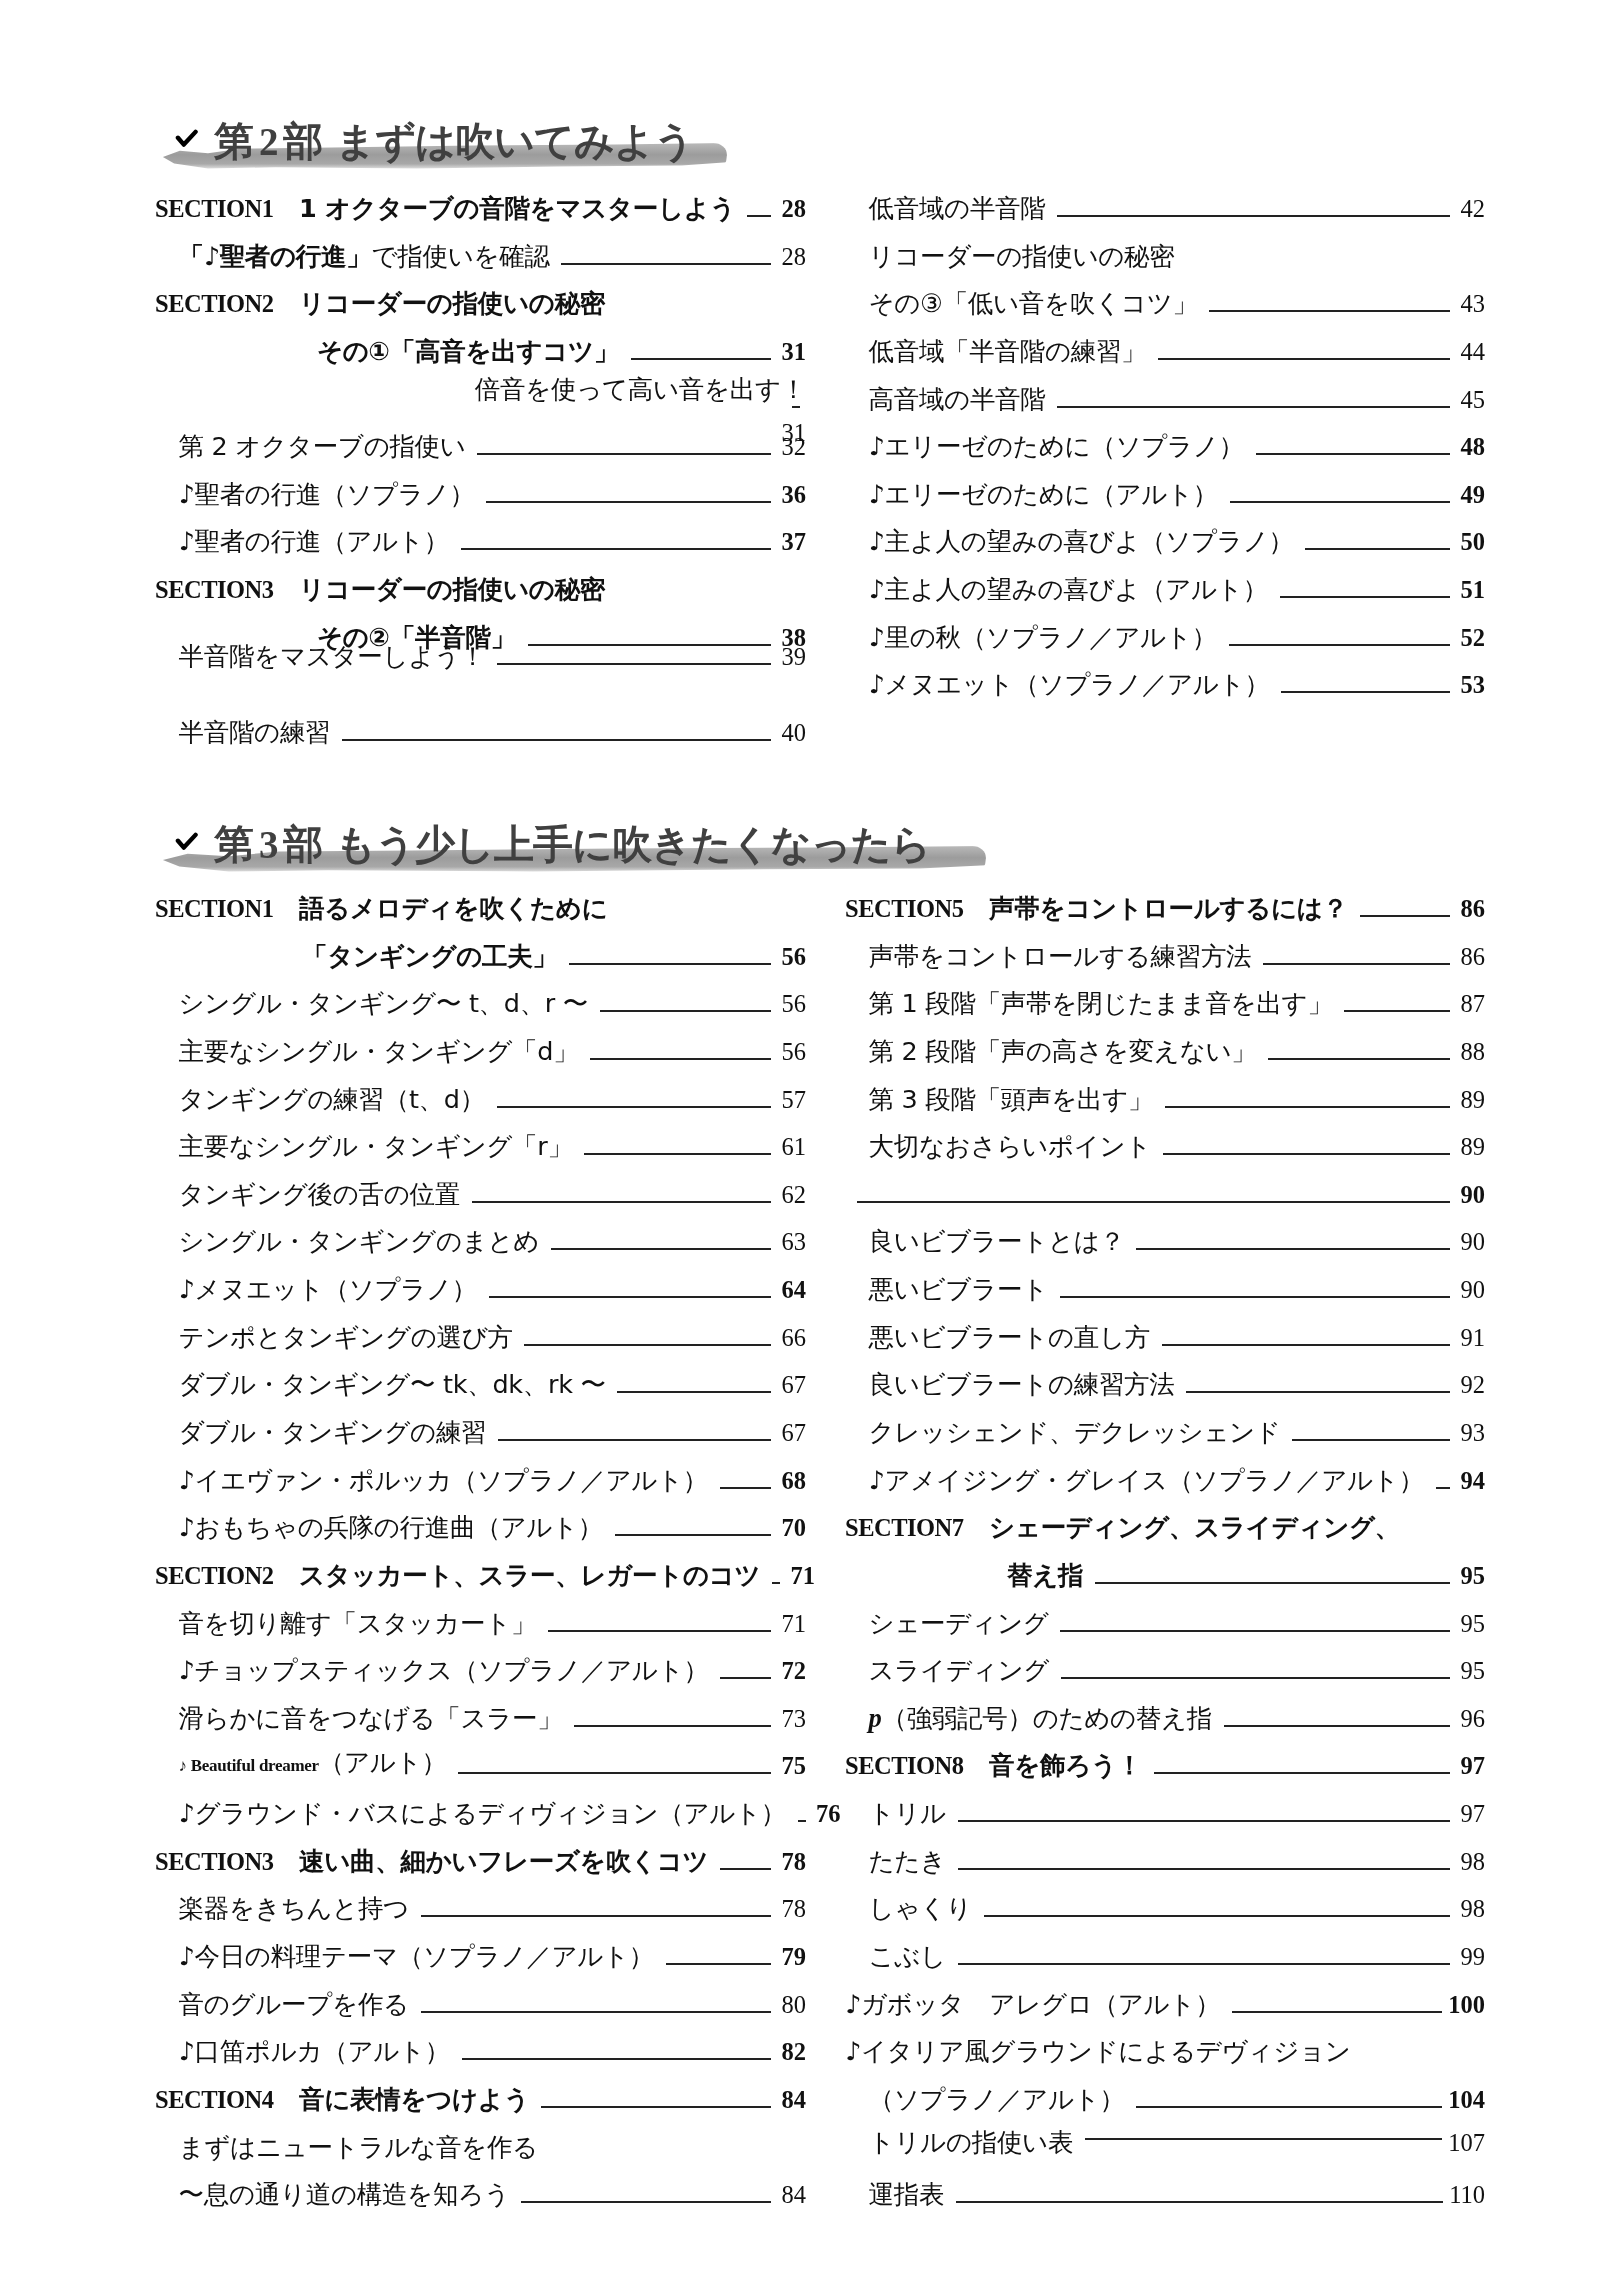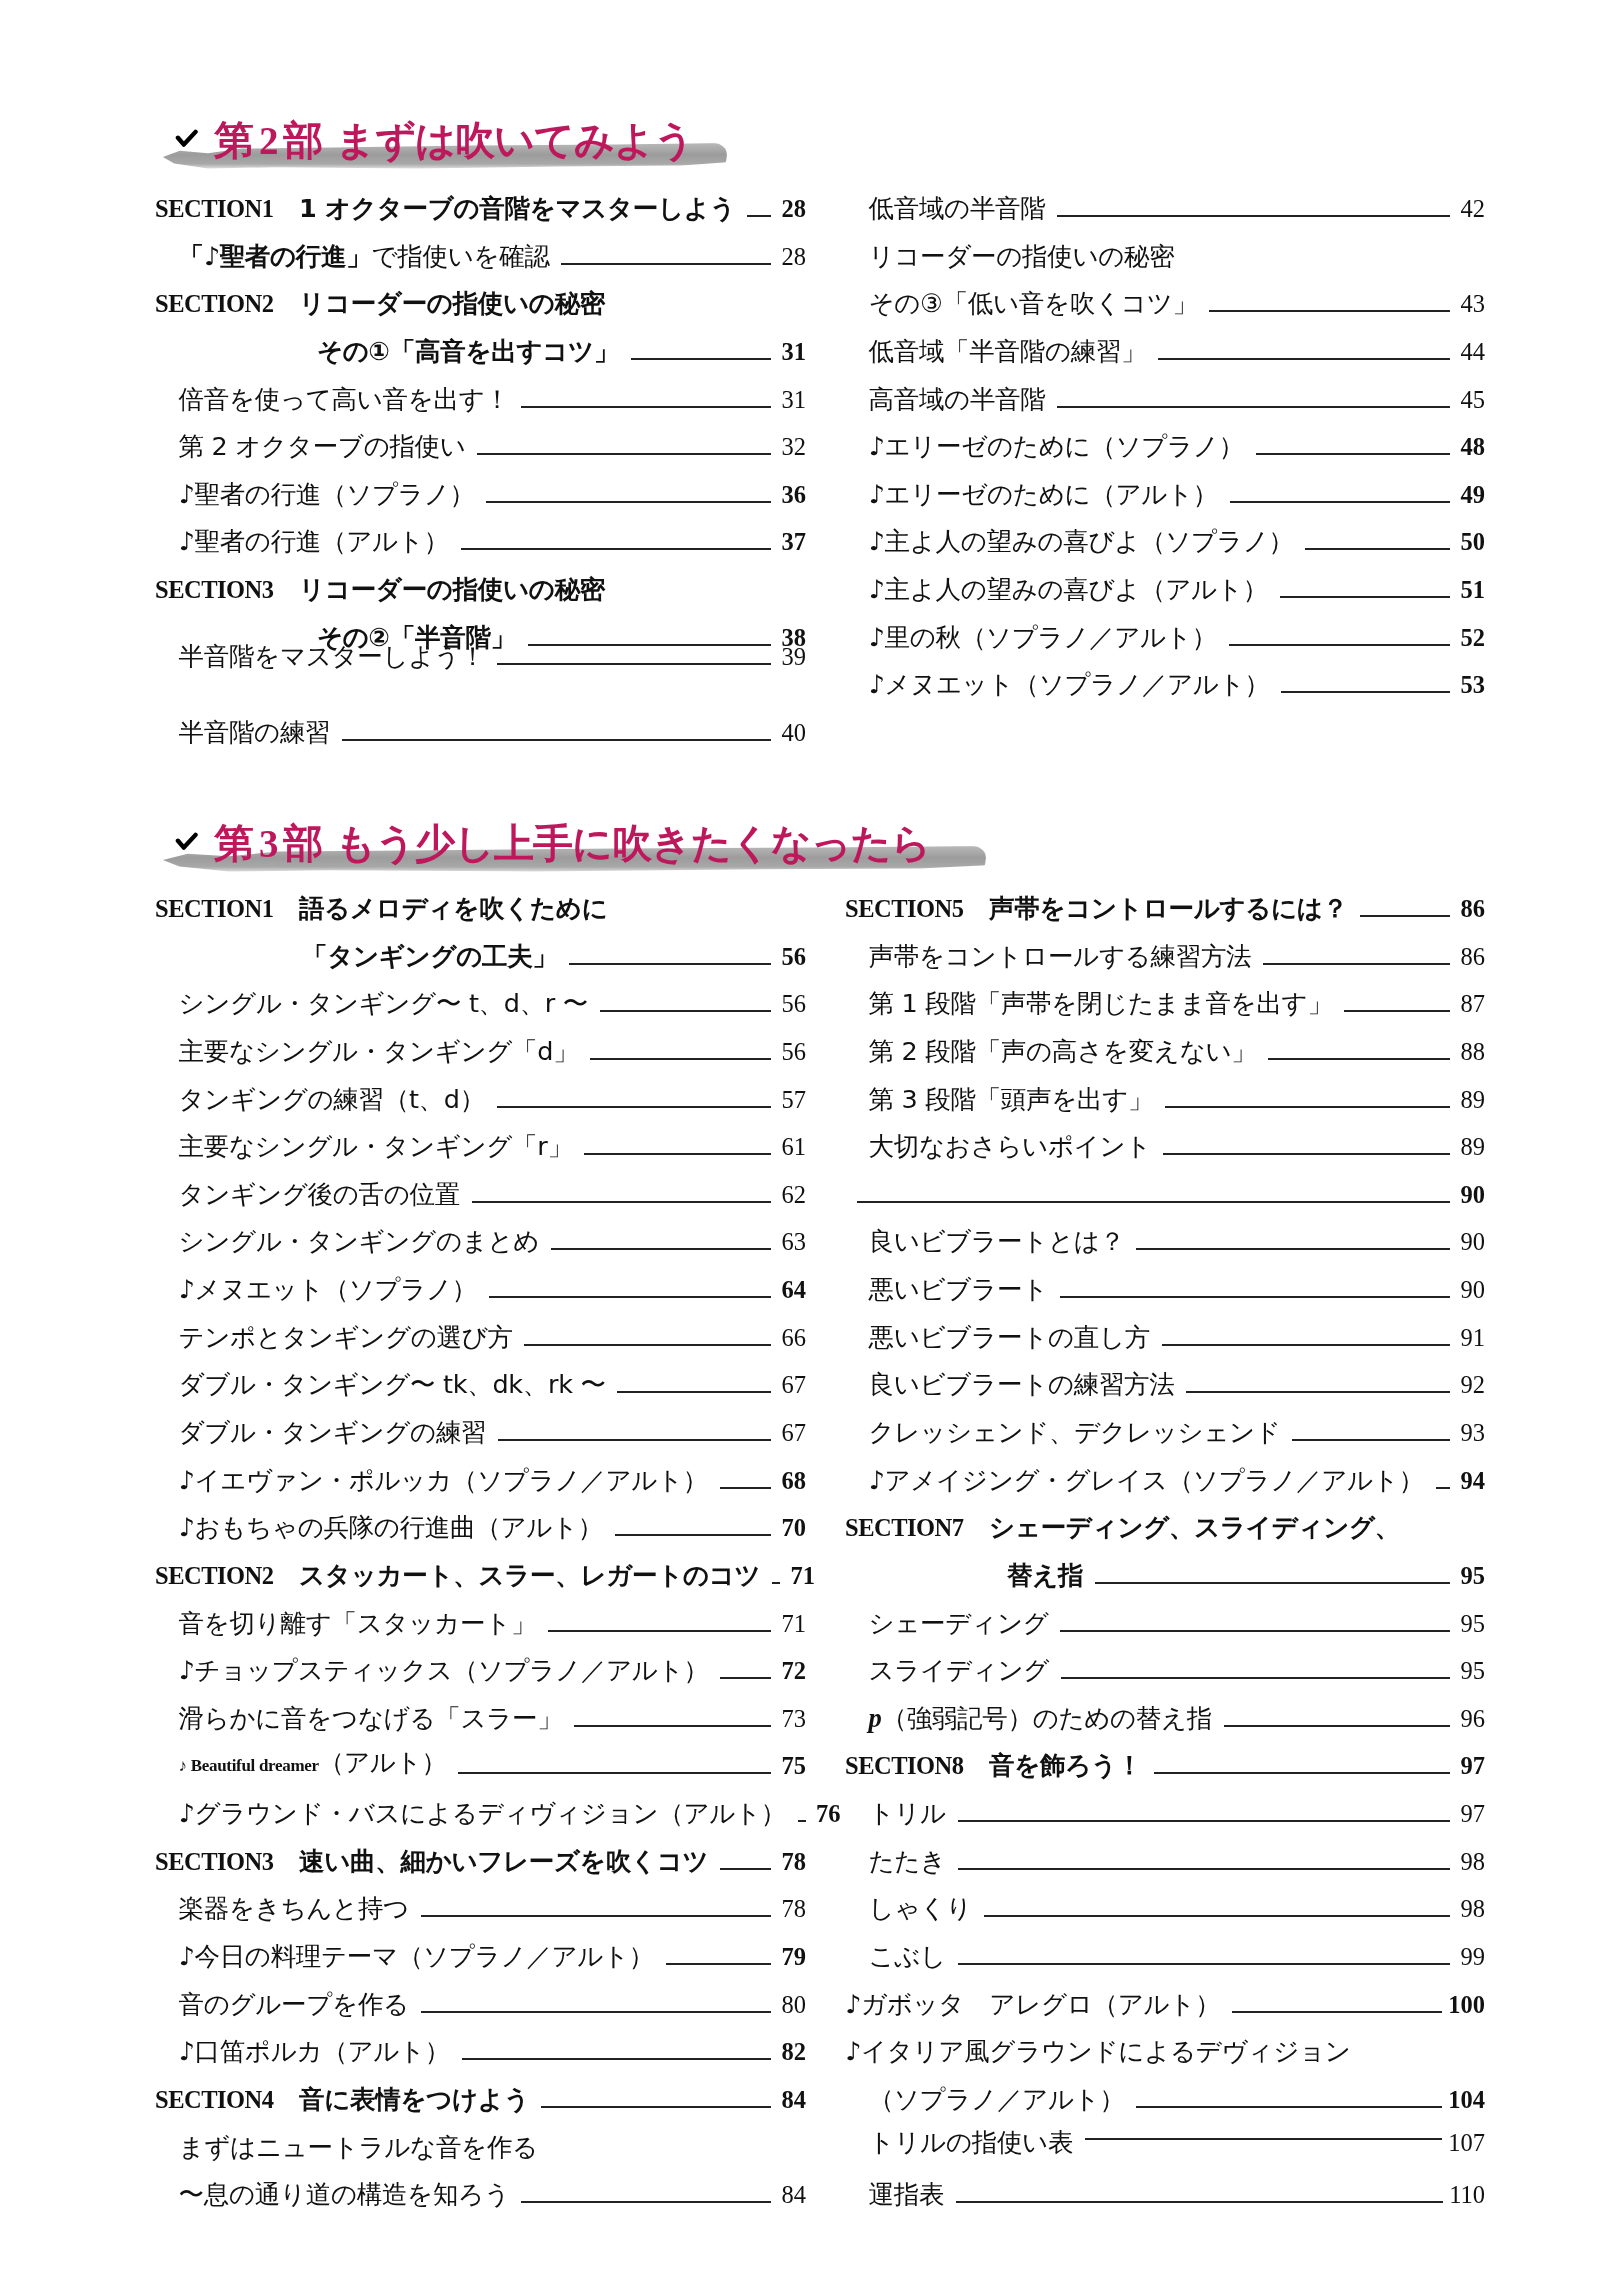--- a/index.html
+++ b/index.html
@@ -4,23 +4,23 @@
 <style>
   html, body { margin: 0; padding: 0; background: #ffffff; }
   body { width: 1621px; height: 2293px; position: relative; overflow: hidden;
          font-family: "DejaVu Sans", "Liberation Sans", sans-serif; color: #111; }
   .part-heading { position: absolute; left: 157px; height: 69px; }
   .brush { position: absolute; left: 5.9px; top: 37px; height: 25.5px;
            background: linear-gradient(180deg, #b9b9b9 0%, #9c9c9c 45%, #a8a8a8 80%, rgba(180,180,180,0.4) 100%);
            border-radius: 2.9px 13.7px 9.8px 2px / 2.9px 11.8px 13.7px 2px;
            clip-path: polygon(0% 55%, 3% 30%, 8% 40%, 14% 22%, 30% 18%, 55% 10%, 80% 6%, 100% 0%, 100% 75%, 92% 88%, 70% 92%, 45% 100%, 20% 95%, 8% 100%, 2% 80%); }
   .check { position: absolute; left: 17.6px; top: 19.6px; width: 23.5px; height: 23.5px; }
-  .heading-text { position: absolute; left: 57px; top: 12px; white-space: nowrap;
+  .heading-text { position: absolute; left: 57px; top: 0; white-space: nowrap;
                   font-family: "DejaVu Sans", sans-serif; font-weight: bold; font-size: 40px;
-                  letter-spacing: -1px; color: #be185d; line-height: 45px; }
+                  letter-spacing: -1px; color: #404040; line-height: 71px; }
   .heading-text .num { font-family: "Liberation Serif", serif; font-weight: bold; font-size: 39px; margin: 0 5.9px; }
 
   .col { position: absolute; }
   .row { position: absolute; left: 0; height: 43px; display: flex; align-items: flex-end; white-space: nowrap; }
   .label { font-size: 25.5px; line-height: 33px; letter-spacing: -0.3px; }
   .label.bold { font-weight: bold; text-align: right; }
   .label .sec { font-family: "Liberation Serif", serif; font-weight: bold; font-size: 24.5px; letter-spacing: -0.5px; margin-right: 25.5px; }
   .label .latin-b { font-family: Liberation Serif, serif; font-weight: bold; font-size: 17px; }
   .label .ital { font-family: "Liberation Serif", serif; font-weight: bold; font-style: italic; font-size: 26.5px; }
   .song { font-weight: 500; }
@@ -53,21 +53,21 @@
       <span class="page">28</span>
     </div>
     <div class="row" style="top: 95px; width: 100%; padding-left: 0px; box-sizing: border-box;">
       <span class="label bold"><span class="sec">SECTION2</span><span>リコーダーの指使いの秘密</span></span>
     </div>
     <div class="row" style="top: 143px; width: 100%; padding-left: 162px; box-sizing: border-box;">
       <span class="label bold"><span>その①「高音を出すコツ」</span></span>
       <span class="leader"></span>
       <span class="page bold">31</span>
     </div>
-    <div class="row" style="top: 191px; width: 100%; padding-left: 23.5px; box-sizing: border-box;">
+    <div class="row" style="top: 191px; width: 100%; padding-left: 23.5px; box-sizing: border-box; flex-direction: column;">
       <span class="label"><span>倍音を使って高い音を出す！</span></span>
       <span class="leader"></span>
       <span class="page">31</span>
     </div>
     <div class="row" style="top: 238px; width: 100%; padding-left: 23.5px; box-sizing: border-box;">
       <span class="label"><span>第 2 オクターブの指使い</span></span>
       <span class="leader"></span>
       <span class="page">32</span>
     </div>
     <div class="row" style="top: 286px; width: 100%; padding-left: 23.5px; box-sizing: border-box;">

